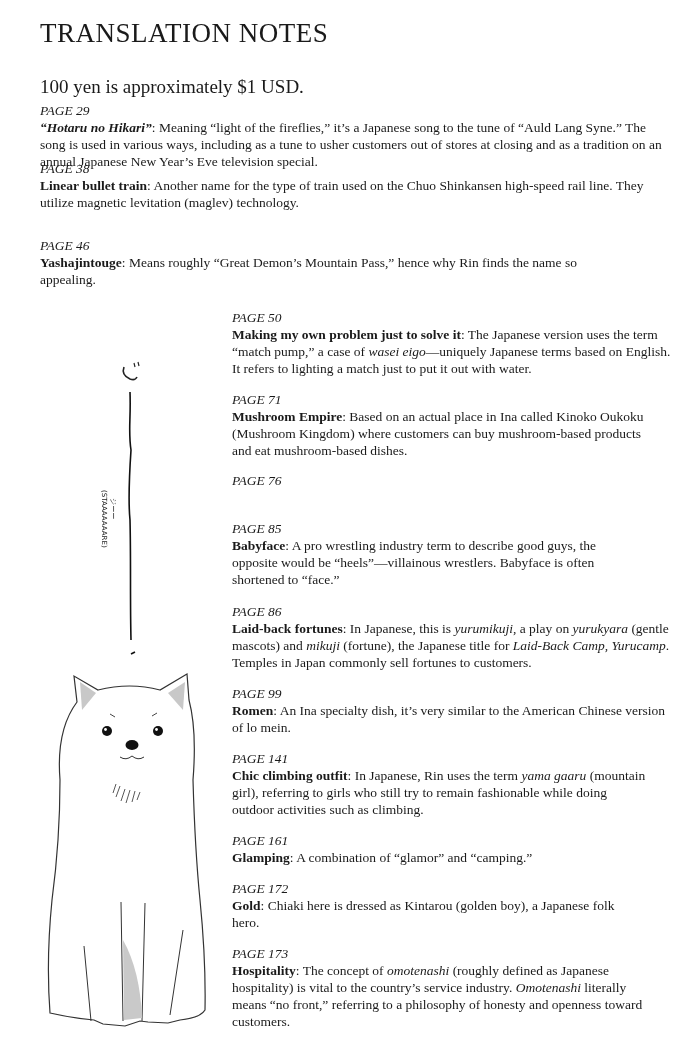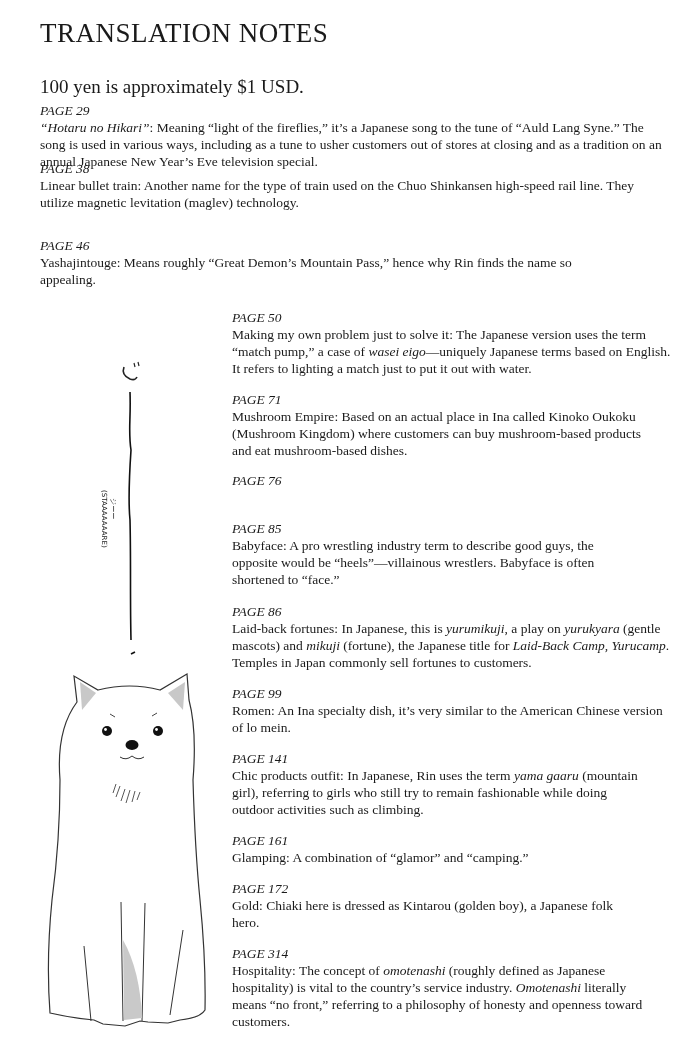--- a/index.html
+++ b/index.html
@@ -12,21 +12,21 @@
       position: absolute; left: 40px; top: 18px;
       font-size: 27px; letter-spacing: 0.5px; font-weight: normal;
       color: #1a1a1a; margin: 0; text-align: center;
     }
     .intro {
       position: absolute; left: 40px; top: 76px;
       font-size: 19px; margin: 0;
     }
     .note { position: absolute; font-size: 13.5px; line-height: 17px; }
     .note .page { font-style: italic; display: block; }
-    .note .term { font-weight: normal; }
+    .note .term { font-weight: bold; }
     .note .term.it { font-style: italic; }
     .note p { margin: 0; }
     em { font-style: italic; }
     .full { left: 40px; width: 630px; }
     .col  { left: 232px; width: 440px; }
     .art { position: absolute; left: 0; top: 300px; width: 232px; height: 750px; }
   </style>
 </head>
 <body>
 
@@ -72,35 +72,35 @@
   <p><span class="term">Laid-back fortunes</span><span>: </span><span>In Japanese, this is </span><em>yurumikuji</em><span>, a play on </span><em>yurukyara</em><span> (gentle mascots) and </span><em>mikuji</em><span> (fortune), the Japanese title for </span><em>Laid-Back Camp, Yurucamp</em><span>. Temples in Japan commonly sell fortunes to customers.</span></p>
 </div>
 
 <div class="note col" style="top:685px">
   <span class="page">PAGE 99</span>
   <p><span class="term">Romen</span><span>: </span><span>An Ina specialty dish, it’s very similar to the American Chinese version of lo mein.</span></p>
 </div>
 
 <div class="note col" style="top:750px; width:420px">
   <span class="page">PAGE 141</span>
-  <p><span class="term">Chic products outfit</span><span>: </span><span>In Japanese, Rin uses the term </span><em>yama gaaru</em><span> (mountain girl), referring to girls who still try to remain fashionable while doing outdoor activities such as climbing.</span></p>
+  <p><span class="term">Chic climbing outfit</span><span>: </span><span>In Japanese, Rin uses the term </span><em>yama gaaru</em><span> (mountain girl), referring to girls who still try to remain fashionable while doing outdoor activities such as climbing.</span></p>
 </div>
 
 <div class="note col" style="top:832px">
   <span class="page">PAGE 161</span>
   <p><span class="term">Glamping</span><span>: </span><span>A combination of “glamor” and “camping.”</span></p>
 </div>
 
 <div class="note col" style="top:880px; width:410px">
   <span class="page">PAGE 172</span>
   <p><span class="term">Gold</span><span>: </span><span>Chiaki here is dressed as Kintarou (golden boy), a Japanese folk hero.</span></p>
 </div>
 
 <div class="note col" style="top:945px; width:420px">
-  <span class="page">PAGE 314</span>
+  <span class="page">PAGE 173</span>
   <p><span class="term">Hospitality</span><span>: </span><span>The concept of </span><em>omotenashi</em><span> (roughly defined as Japanese hospitality) is vital to the country’s service industry. </span><em>Omotenashi</em><span> literally means “no front,” referring to a philosophy of honesty and openness toward customers.</span></p>
 </div>
 
 <svg class="art" viewBox="0 300 232 750" width="232" height="750" xmlns="http://www.w3.org/2000/svg">
 
   <g>
     <path d="M124 367 q-3 8 6 12 q5 2 7 -2" fill="none" stroke="#222" stroke-width="1.6"></path>
     <line x1="134" y1="363" x2="135" y2="367" stroke="#222" stroke-width="1.2"></line>
     <line x1="138" y1="362" x2="139" y2="366" stroke="#222" stroke-width="1.2"></line>
   </g>

